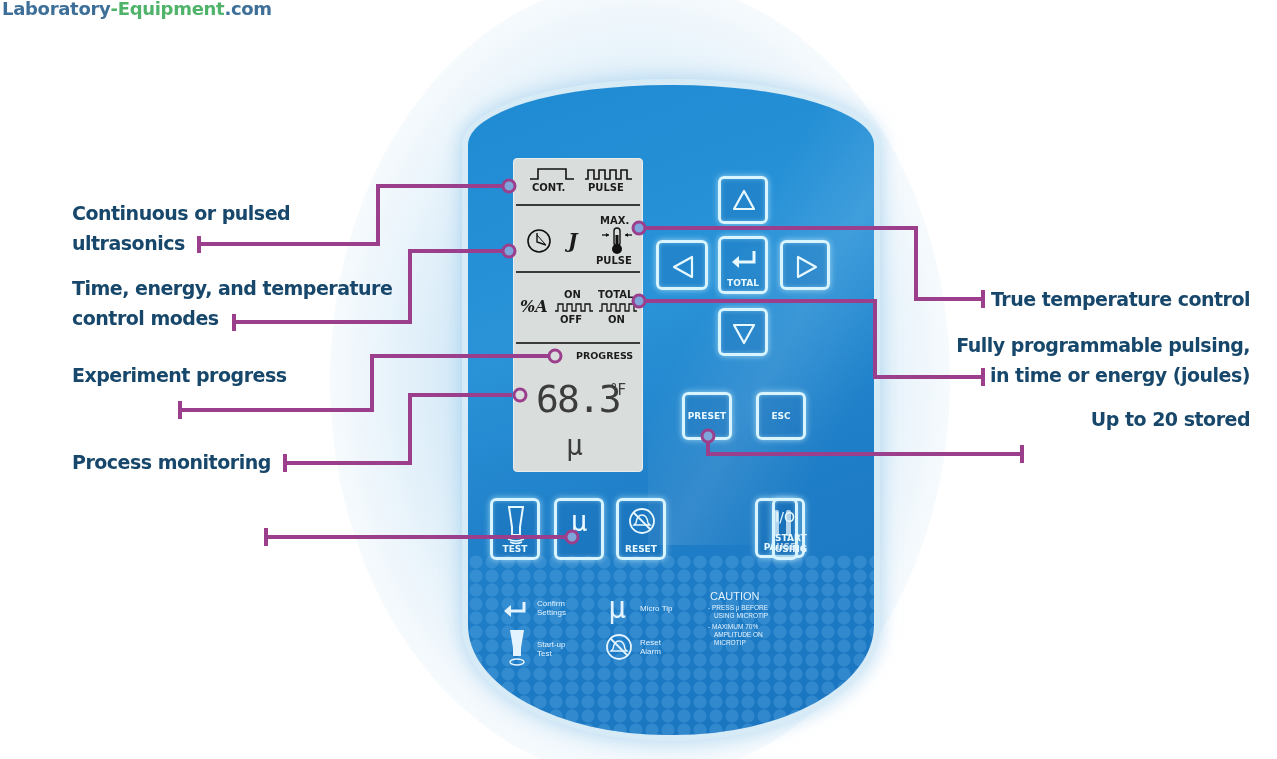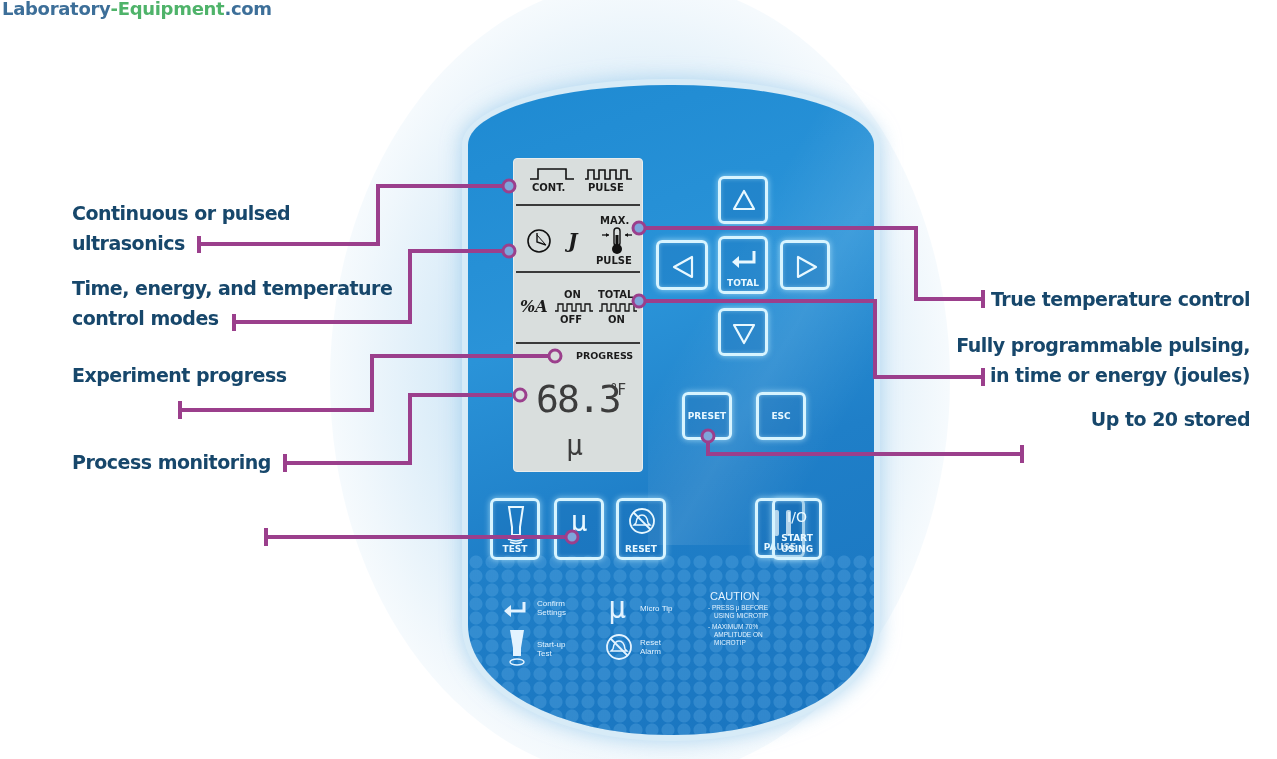--- a/index.html
+++ b/index.html
@@ -198,21 +198,21 @@
   </svg>
   <span class="txt">RESET</span>
 </div>
 <div class="key" style="left:755px;top:498px;width:50px;height:60px">
   <svg style="left:13px;top:8px" width="24" height="28">
     <rect x="3" y="1" width="5" height="26" rx="2" fill="#e8f8ff"></rect>
     <rect x="15" y="1" width="5" height="26" rx="2" fill="#e8f8ff"></rect>
   </svg>
   <span class="txt">PAUSE</span>
 </div>
-<div class="key" style="left:772px;top:498px;width:50px;height:62px">
+<div class="key" style="left:772px;top:498px;width:26px;height:62px">
   <span style="position:absolute;left:0;right:0;top:8px;font-size:14px;font-weight:normal">I/O</span>
   <span class="txt" style="bottom:14px">START</span>
   <span class="txt" style="bottom:3px">USING</span>
 </div>
 
 <svg style="position:absolute;left:502px;top:600px" width="26" height="18">
   <polyline points="22,2 22,11 6,11" fill="none" stroke="#e3f3ff" stroke-width="3"></polyline>
   <polygon points="2,11 9,5 9,17" fill="#e3f3ff"></polygon>
 </svg>
 <div class="legend-text" style="left:537px;top:599px">

